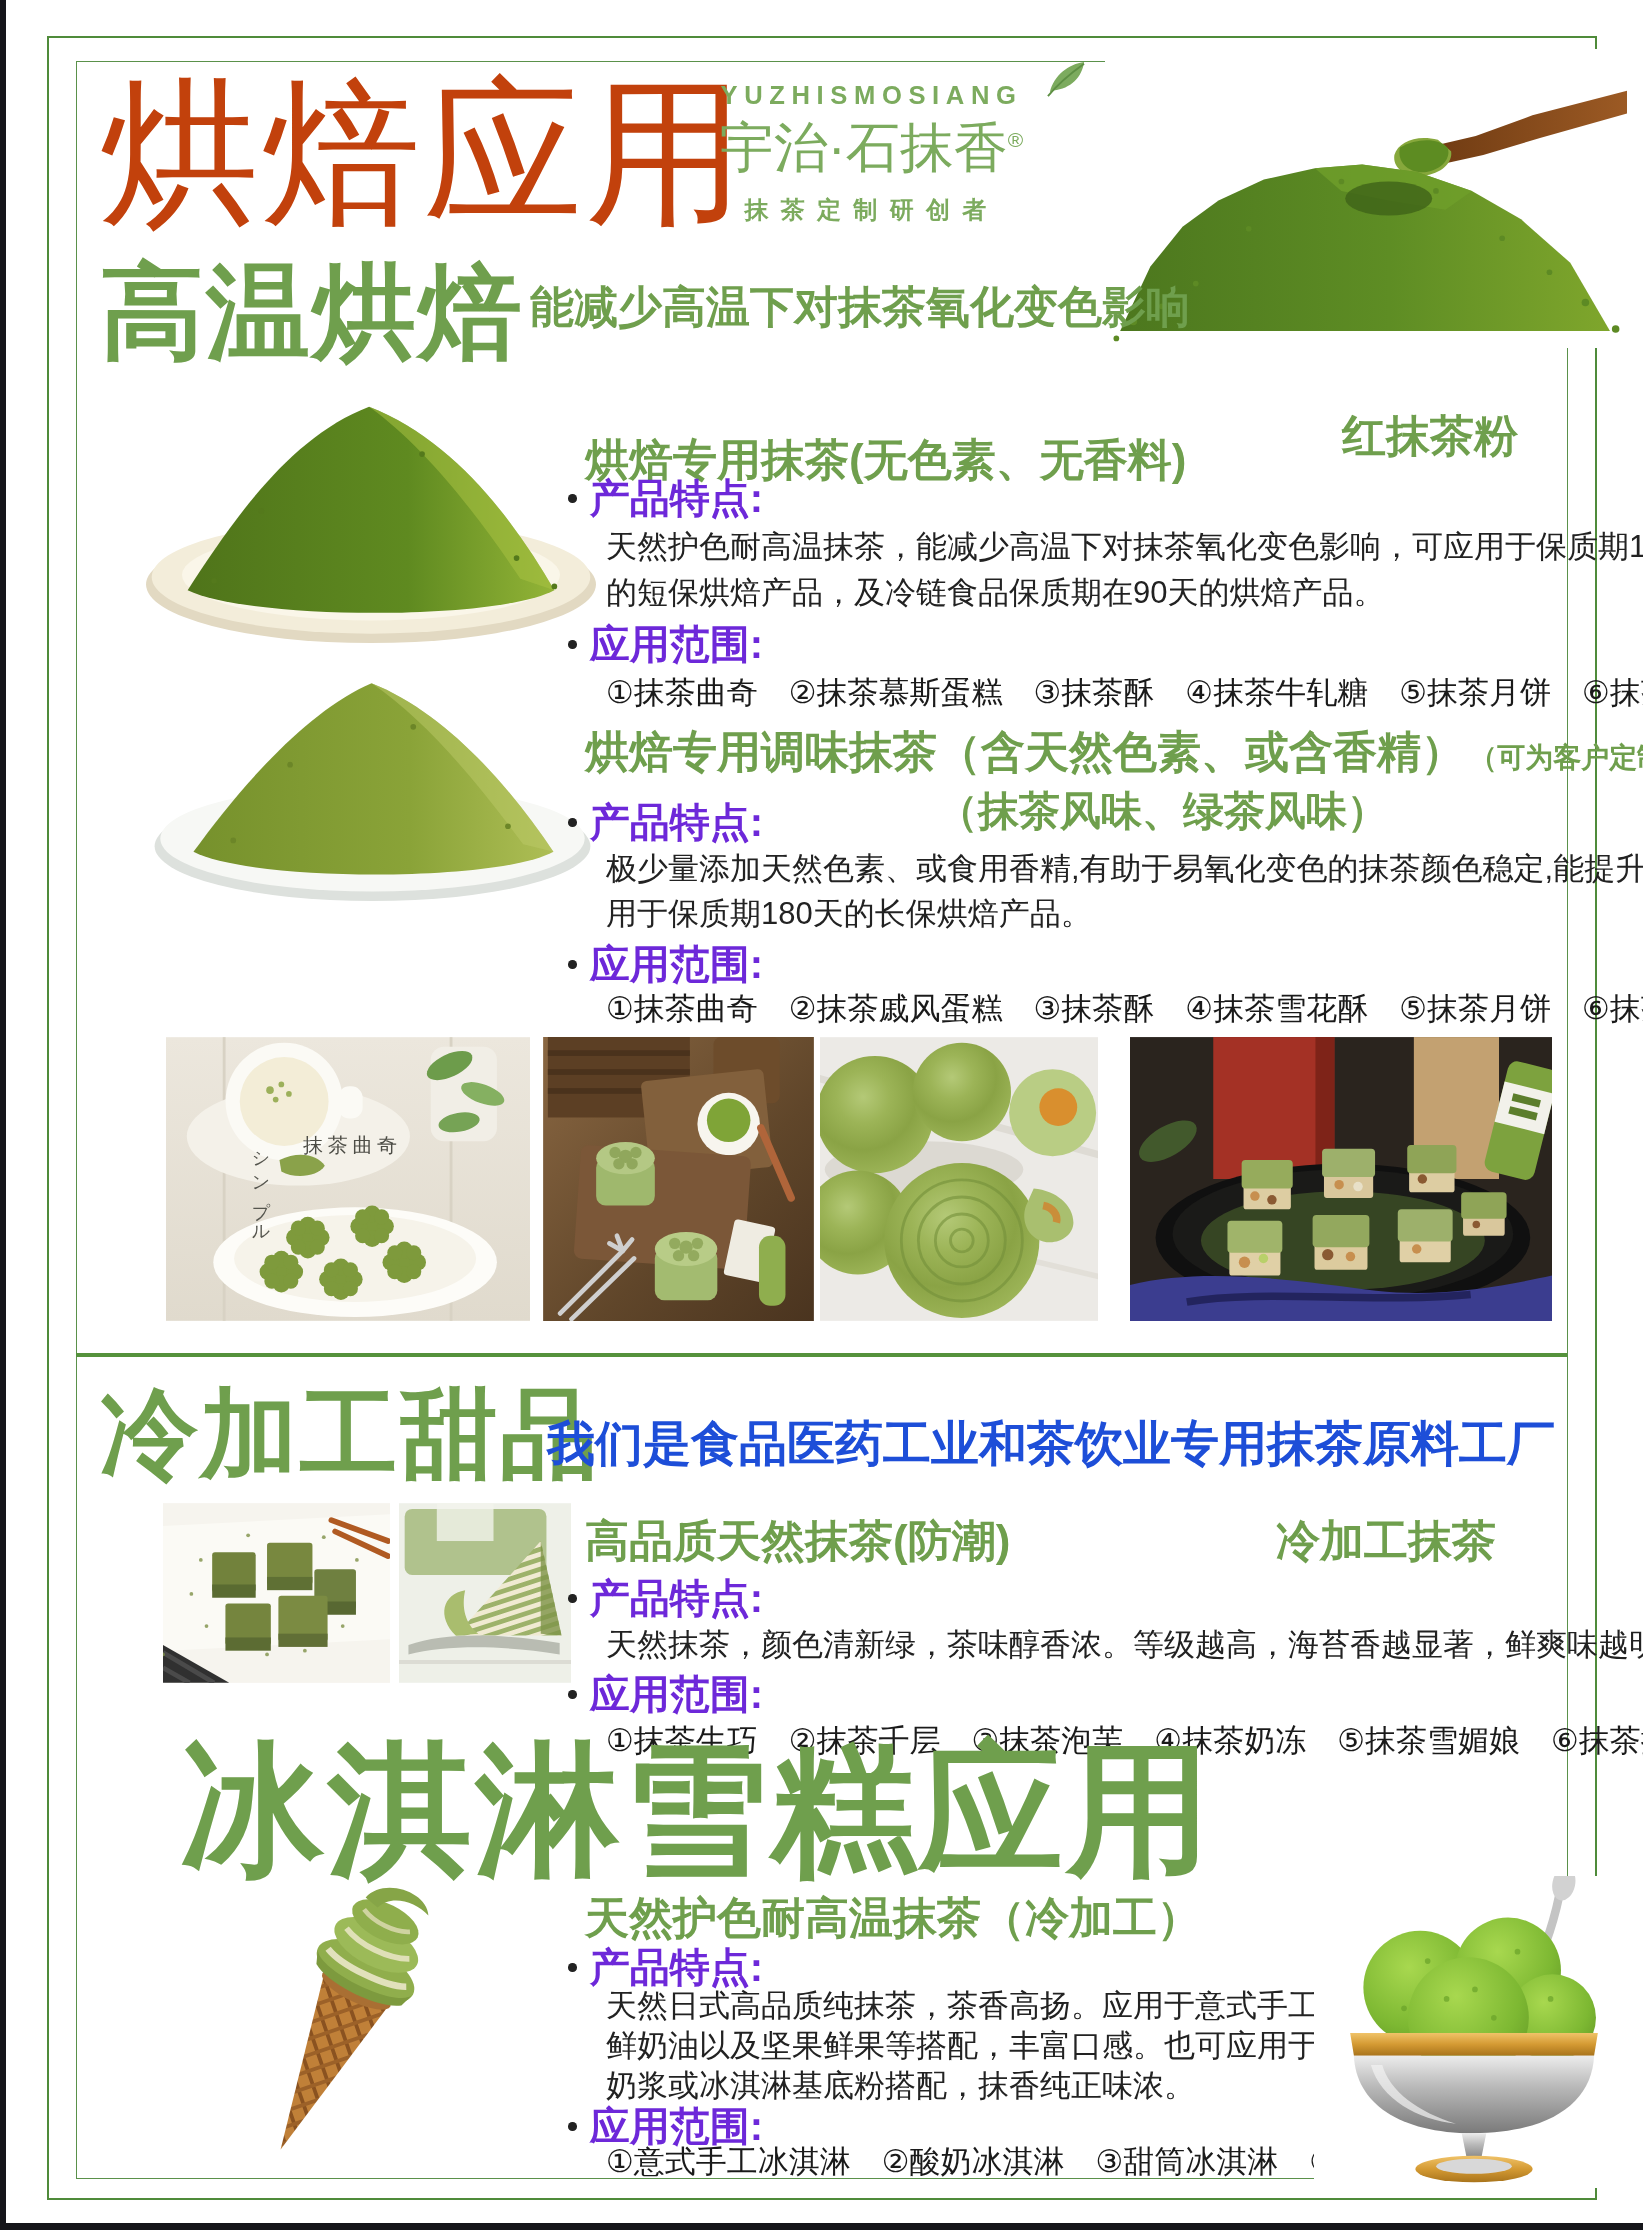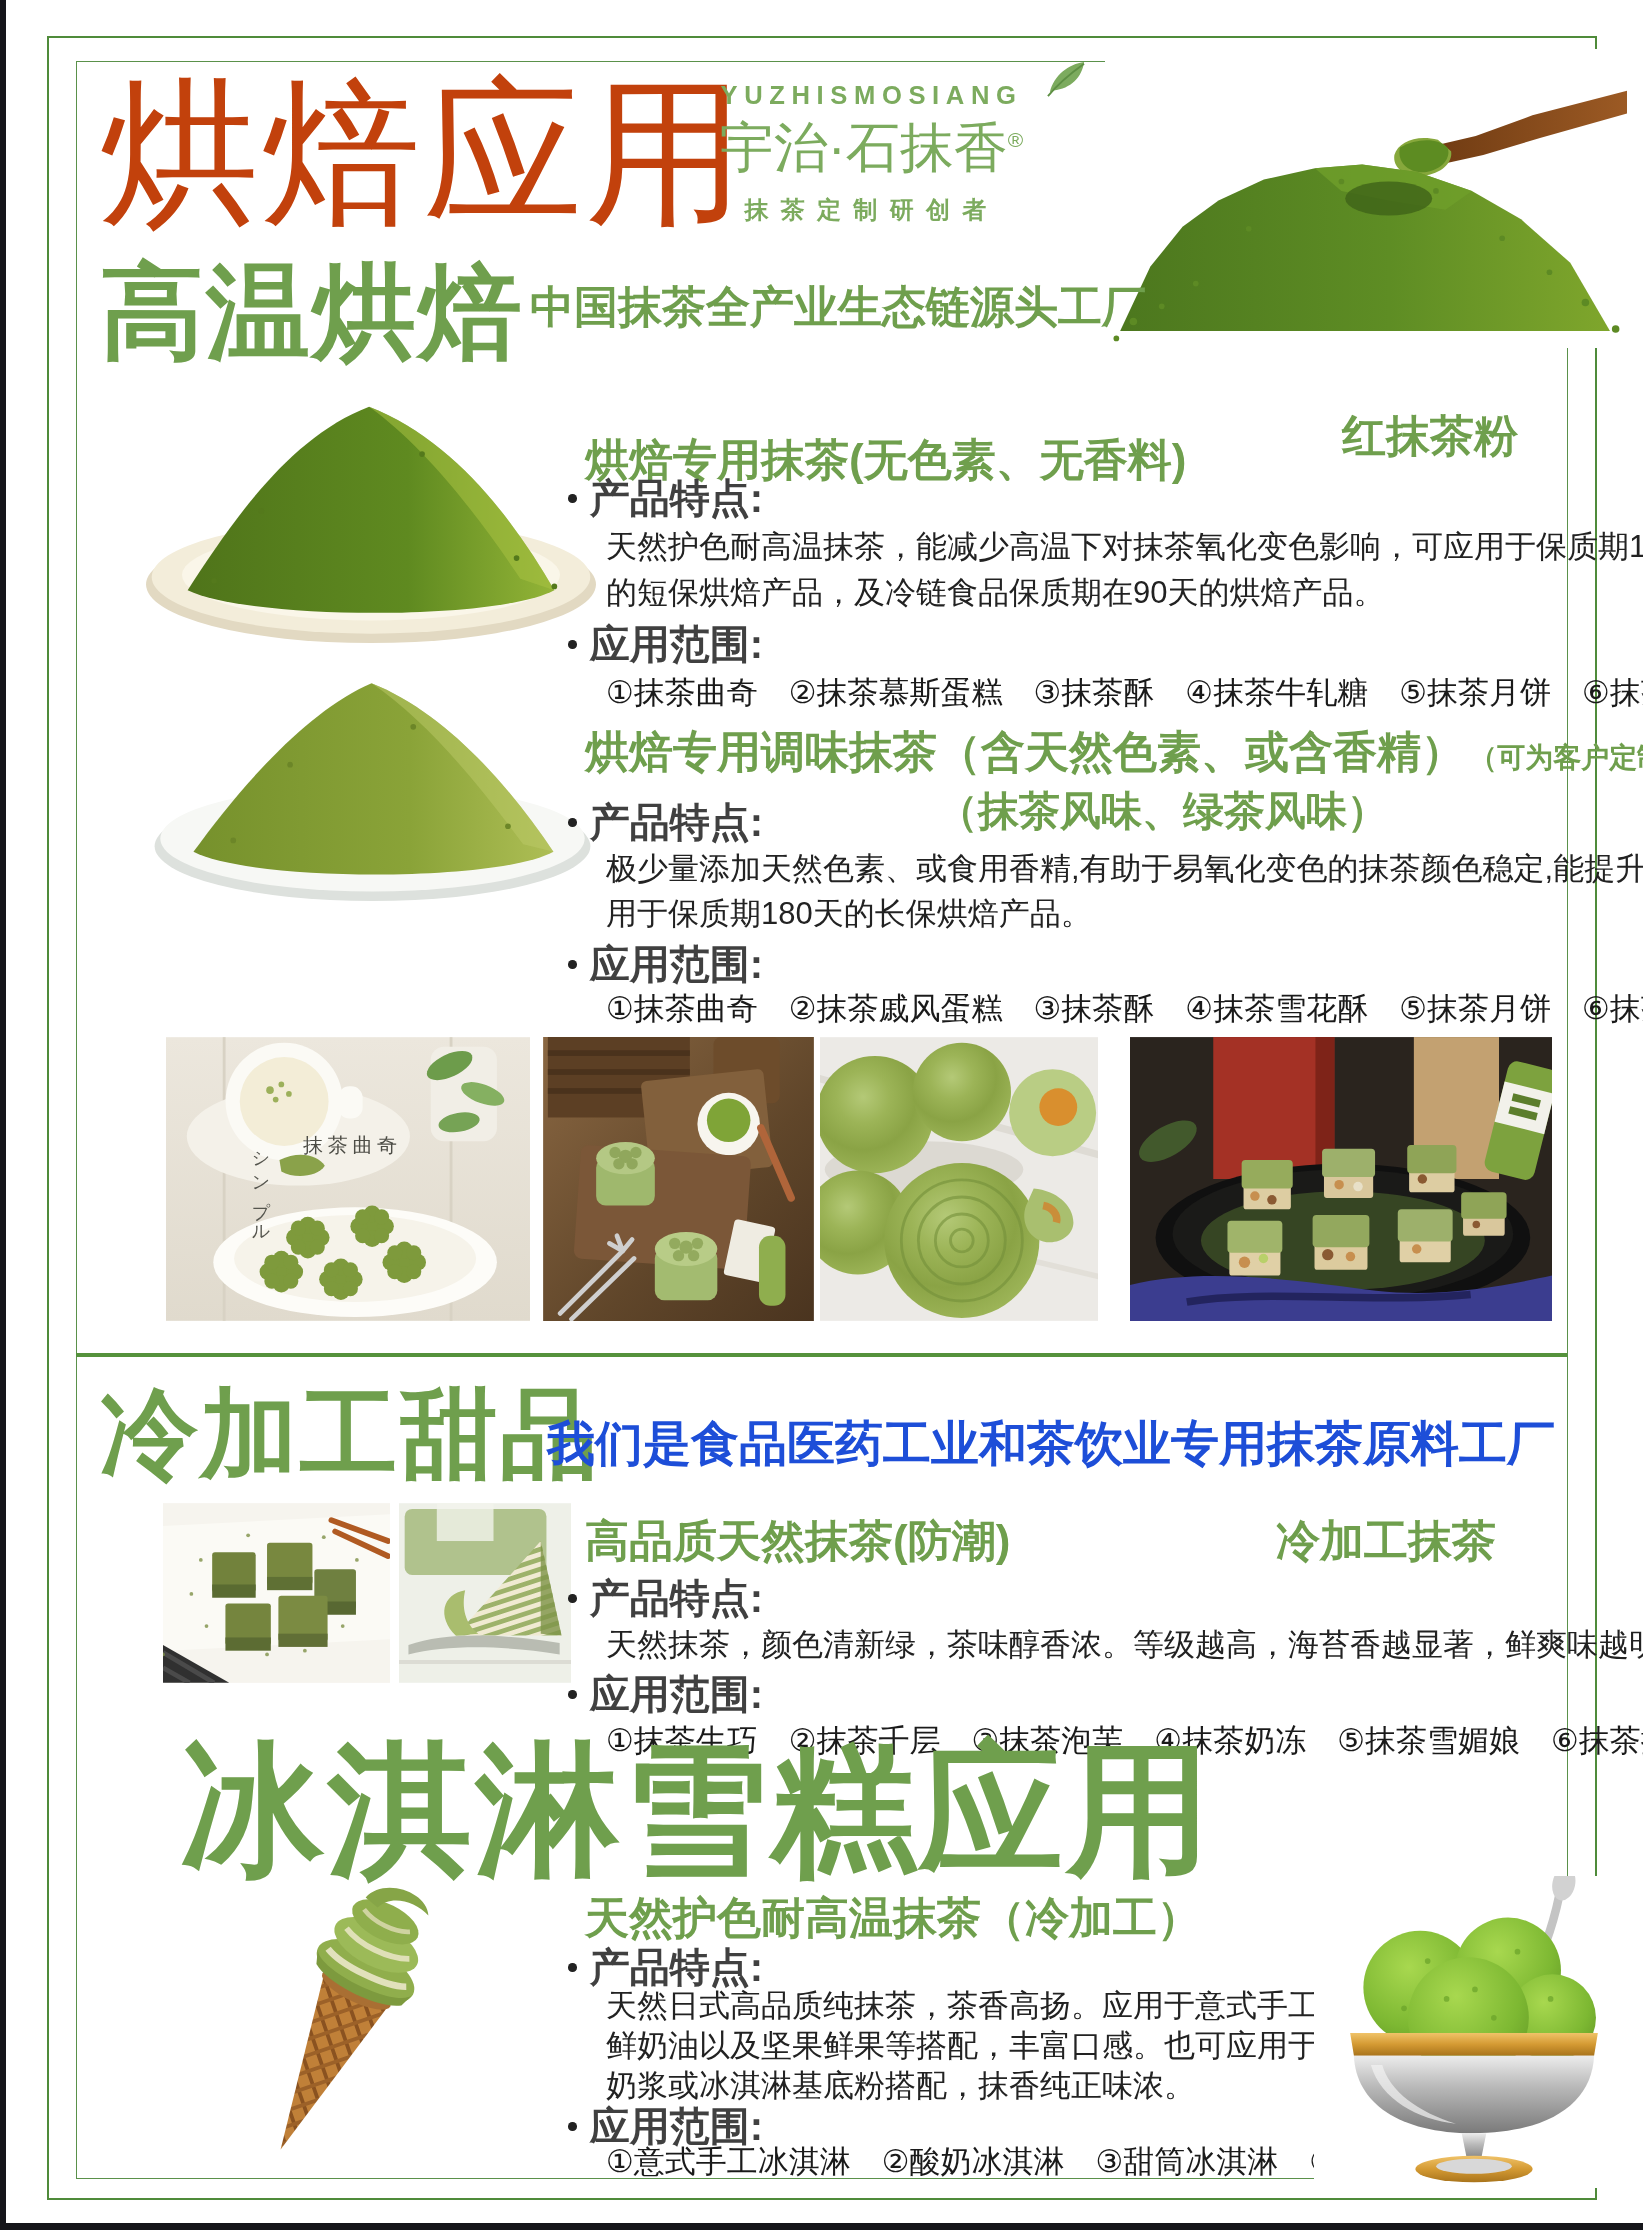--- a/index.html
+++ b/index.html
@@ -23,21 +23,21 @@
   
   .logo{left:687px;top:81px;width:369px;text-align:center;color:#7cab5e;}
   .logo-latin{font-size:25.6px;letter-spacing:6.6px;font-weight:600;position:relative;display:inline-block;}
   .logo-leaf{position:absolute;right:-32px;top:-21px;}
   .logo-name{font-size:54px;font-weight:500;margin-top:1.9px;}
   .logo-reg{font-size:21px;vertical-align:super;}
   .logo-tag{font-size:24px;letter-spacing:12.3px;font-weight:600;margin-top:9.5px;}
   
   .sec-title{font-size:44px;font-weight:800;color:#6f9f4d;}
   .sec-note{font-size:28px;font-weight:800;color:#6f9f4d;}
-  .sec-label{font-size:40px;font-weight:800;color:#404040;display:flex;align-items:center;gap:13.2px;}
+  .sec-label{font-size:40px;font-weight:800;color:#6d28d9;display:flex;align-items:center;gap:13.2px;}
   .dot{width:8.5px;height:8.5px;border-radius:50%;background:#222;display:inline-block;}
   .sec-text{font-size:31px;color:#222;}
   .sec-apps{font-size:31px;color:#1a1a1a;}
   .flavor-note{font-size:41px;font-weight:800;color:#6f9f4d;}
   
   .photo{overflow:hidden;}
   .divider{left:76px;top:1353px;width:1491px;height:3.8px;background:#55923c;}
   .cap-h{font-size:20px;color:#4d4d46;letter-spacing:4.7px;}
   .cap-v{font-size:18px;color:#55554e;letter-spacing:3.8px;writing-mode:vertical-rl;}
 </style>
@@ -96,21 +96,21 @@
         <circle cx="420" cy="200" r="3"></circle>
           <circle cx="540" cy="296" r="4"></circle>
           <circle cx="12" cy="306" r="3"></circle>
         <circle cx="250" cy="140" r="3"></circle>
           <circle cx="350" cy="150" r="3"></circle>
       </g>
     </svg>
   </div>
 
   <div class="abs heading2 h-green-xl nowrap">高温烘焙</div>
-  <div class="abs slogan1 nowrap">中国抹茶全产业生态链源头工厂</div>
+  <div class="abs slogan1 nowrap">能减少高温下对抹茶氧化变色影响</div>
 
   <div class="abs photo" style="left:138px;top:369px;width:466px;height:276px;">
     <svg width="466" height="276" viewBox="0 0 492 292">
       <defs>
         <linearGradient id="gM1" x1="0" y1="0" x2="1" y2="0">
           <stop offset="0" stop-color="#4f741a"></stop>
             <stop offset="0.6" stop-color="#5f8a20"></stop>
             <stop offset="1" stop-color="#93b437"></stop>
         </linearGradient>
       </defs>

